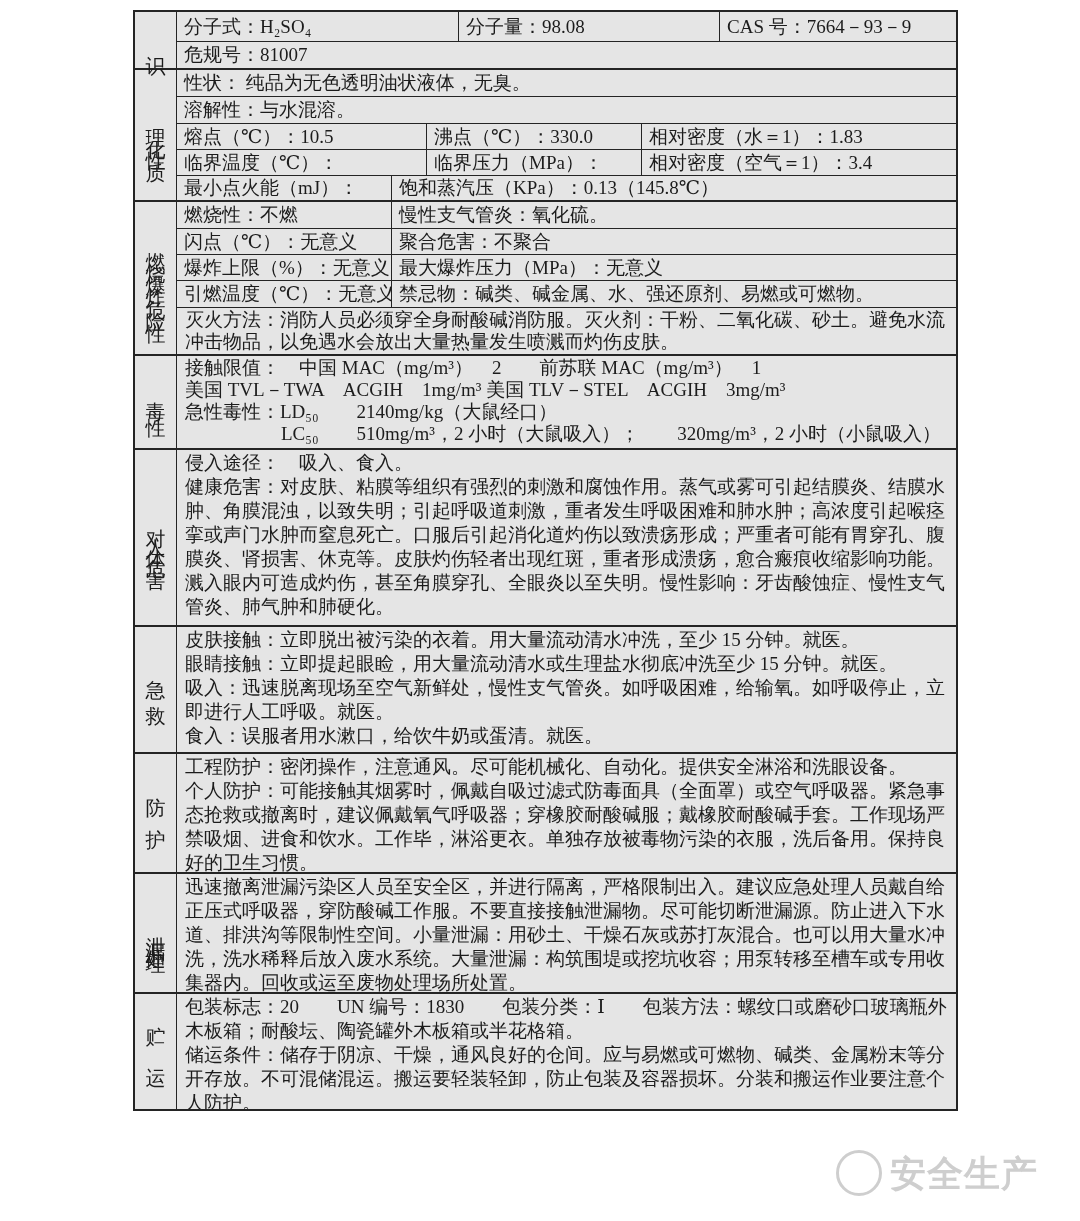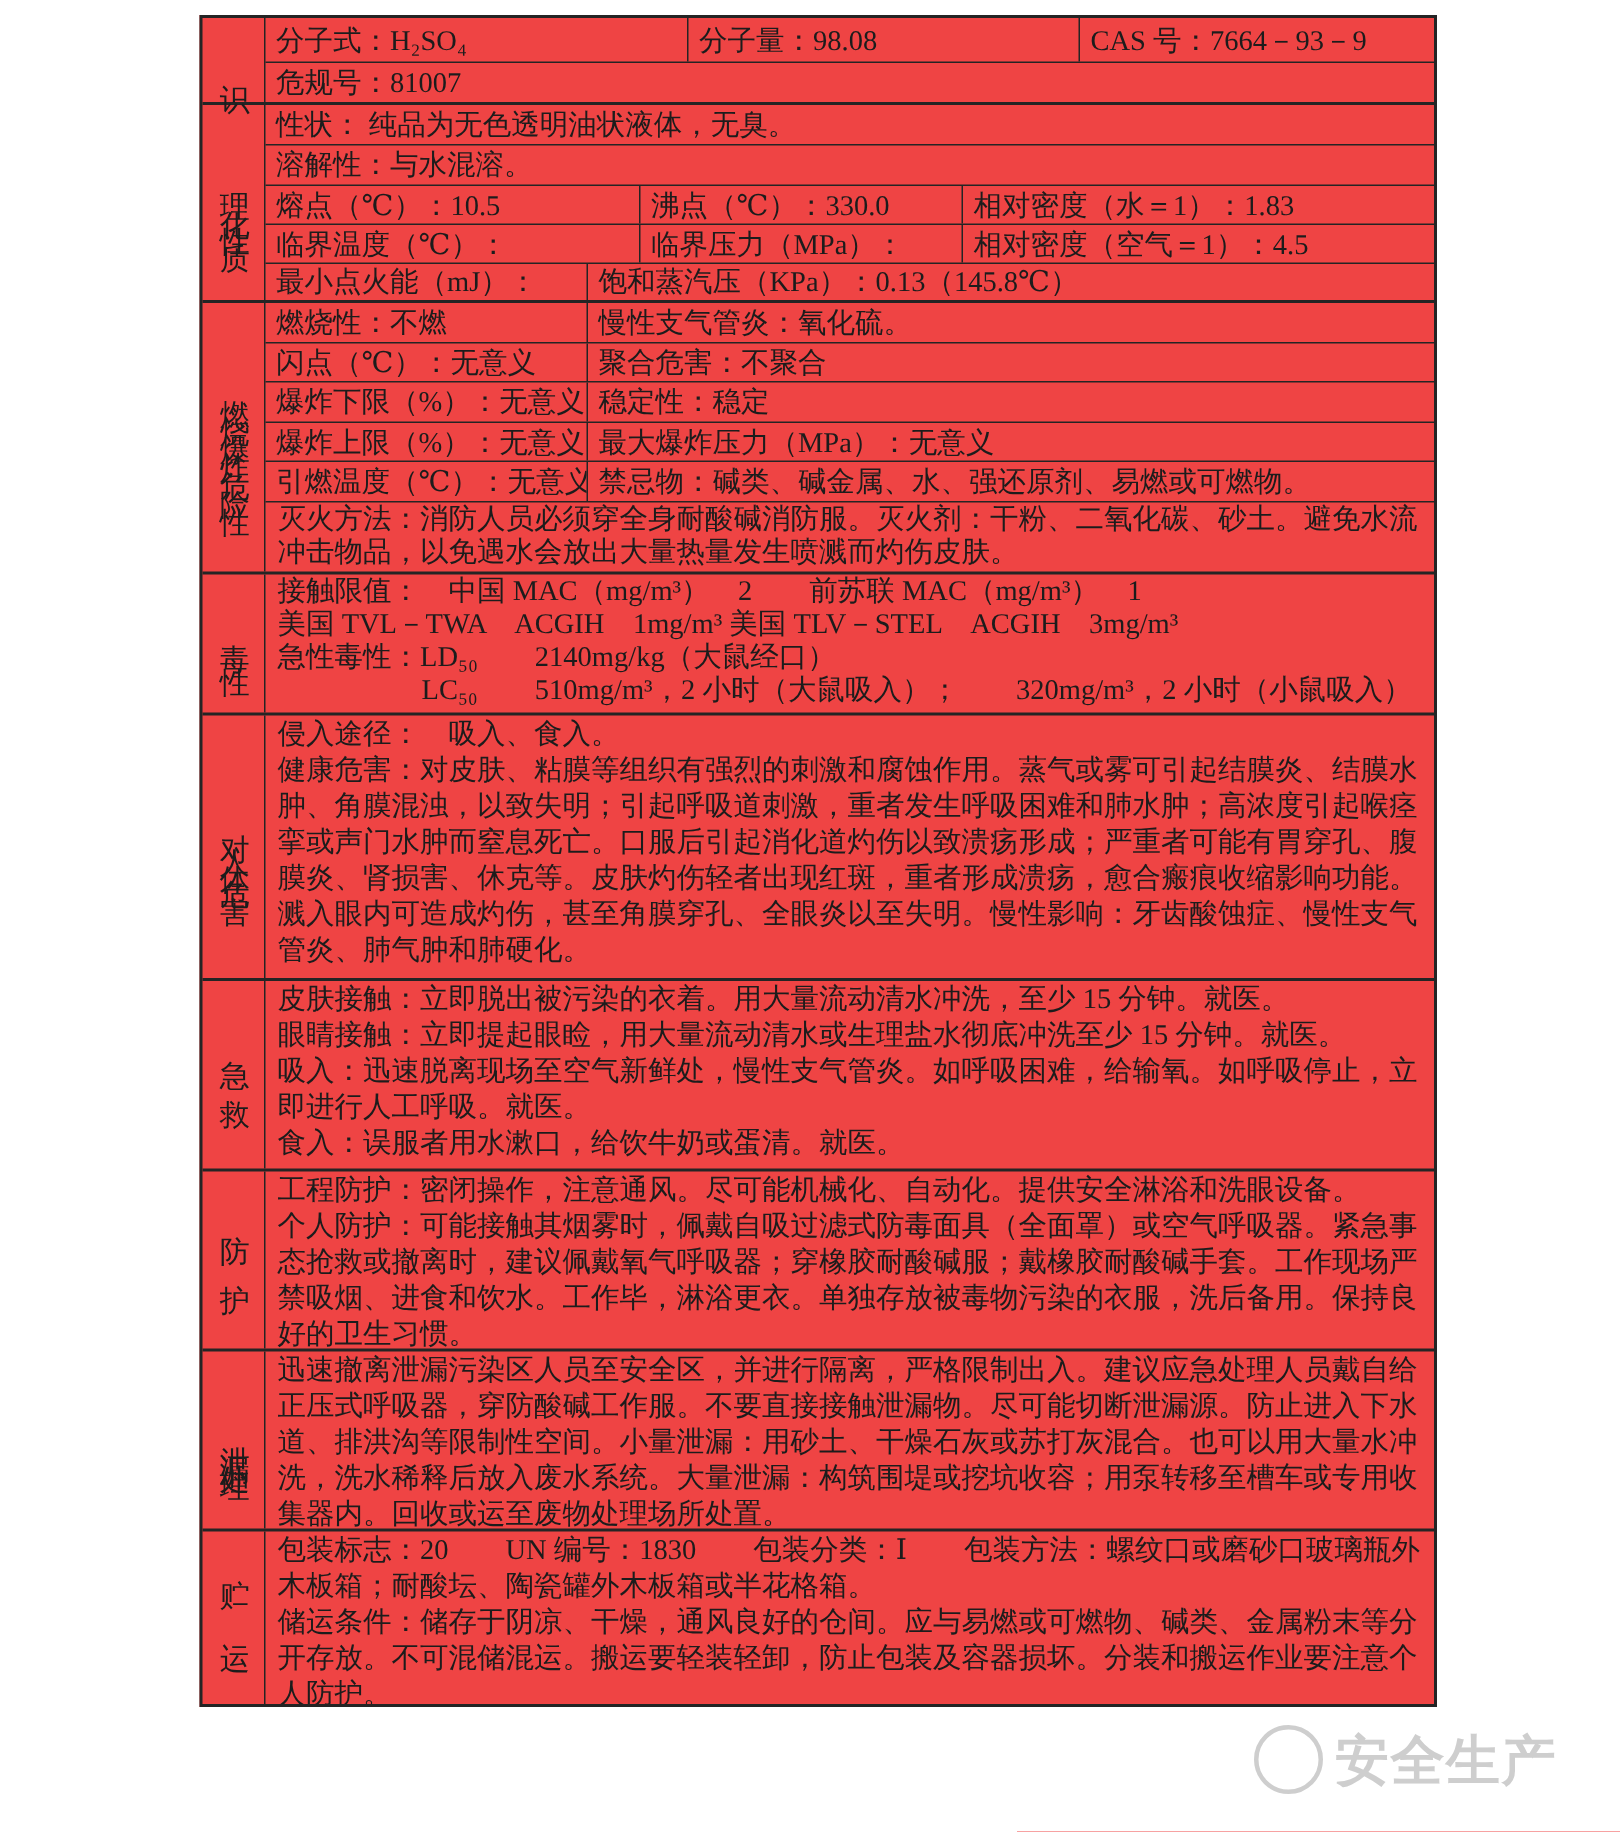--- a/index.html
+++ b/index.html
@@ -3,21 +3,21 @@
 <meta charset="utf-8">
 <style>
   html,body{margin:0;padding:0;}
   body{
     width:1080px;height:1221px;background:#ffffff;position:relative;
     font-family:"Liberation Serif","DejaVu Serif",serif;
     color:#1c1c1c;overflow:hidden;
   }
   .msds-table{
     position:absolute;left:133px;top:10px;width:825px;
-    border:2px solid #242424;box-sizing:border-box;background:#ef4444;
+    border:2px solid #242424;box-sizing:border-box;background:#e5e5e5;
   }
   .sec{display:flex;border-bottom:2px solid #242424;}
   .sec:last-child{border-bottom:none;}
   .sec-label{
     flex:0 0 41px;border-right:1px solid #242424;box-sizing:border-box;
     display:flex;align-items:center;justify-content:center;
     writing-mode:vertical-lr;text-orientation:upright;
     font-size:20px;line-height:41px;
   }
   .ls-phys{letter-spacing:11px;}
@@ -84,43 +84,39 @@
         <div class="cell">溶解性：与水混溶。</div>
       </div>
       <div class="trow" style="height:26px">
         <div class="cell" style="width:250px">熔点（℃）：10.5</div>
         <div class="cell" style="width:215px">沸点（℃）：330.0</div>
         <div class="cell">相对密度（水＝1）：1.83</div>
       </div>
       <div class="trow" style="height:26px">
         <div class="cell" style="width:250px">临界温度（℃）：</div>
         <div class="cell" style="width:215px">临界压力（MPa）：</div>
-        <div class="cell">相对密度（空气＝1）：4.5</div>
+        <div class="cell">相对密度（空气＝1）：3.4</div>
       </div>
       <div class="trow" style="height:24px">
         <div class="cell" style="width:215px">最小点火能（mJ）：</div>
         <div class="cell">饱和蒸汽压（KPa）：0.13（145.8℃）</div>
       </div>
     </div>
   </section>
 
   <section class="sec">
     <div class="sec-label ls-fire">燃烧爆炸危险性</div>
     <div class="sec-content">
       <div class="trow" style="height:27px">
         <div class="cell" style="width:215px">燃烧性：不燃</div>
         <div class="cell">慢性支气管炎：氧化硫。</div>
       </div>
       <div class="trow" style="height:26px">
         <div class="cell" style="width:215px">闪点（℃）：无意义</div>
         <div class="cell">聚合危害：不聚合</div>
-      </div>
-      <div class="trow" style="height:27px">
-        <div class="cell" style="width:215px">爆炸下限（%）：无意义</div>
-        <div class="cell">稳定性：稳定</div>
       </div>
       <div class="trow" style="height:26px">
         <div class="cell" style="width:215px">爆炸上限（%）：无意义</div>
         <div class="cell">最大爆炸压力（MPa）：无意义</div>
       </div>
       <div class="trow" style="height:27px">
         <div class="cell" style="width:215px">引燃温度（℃）：无意义</div>
         <div class="cell">禁忌物：碱类、碱金属、水、强还原剂、易燃或可燃物。</div>
       </div>
       <div class="trow" style="height:46px">

